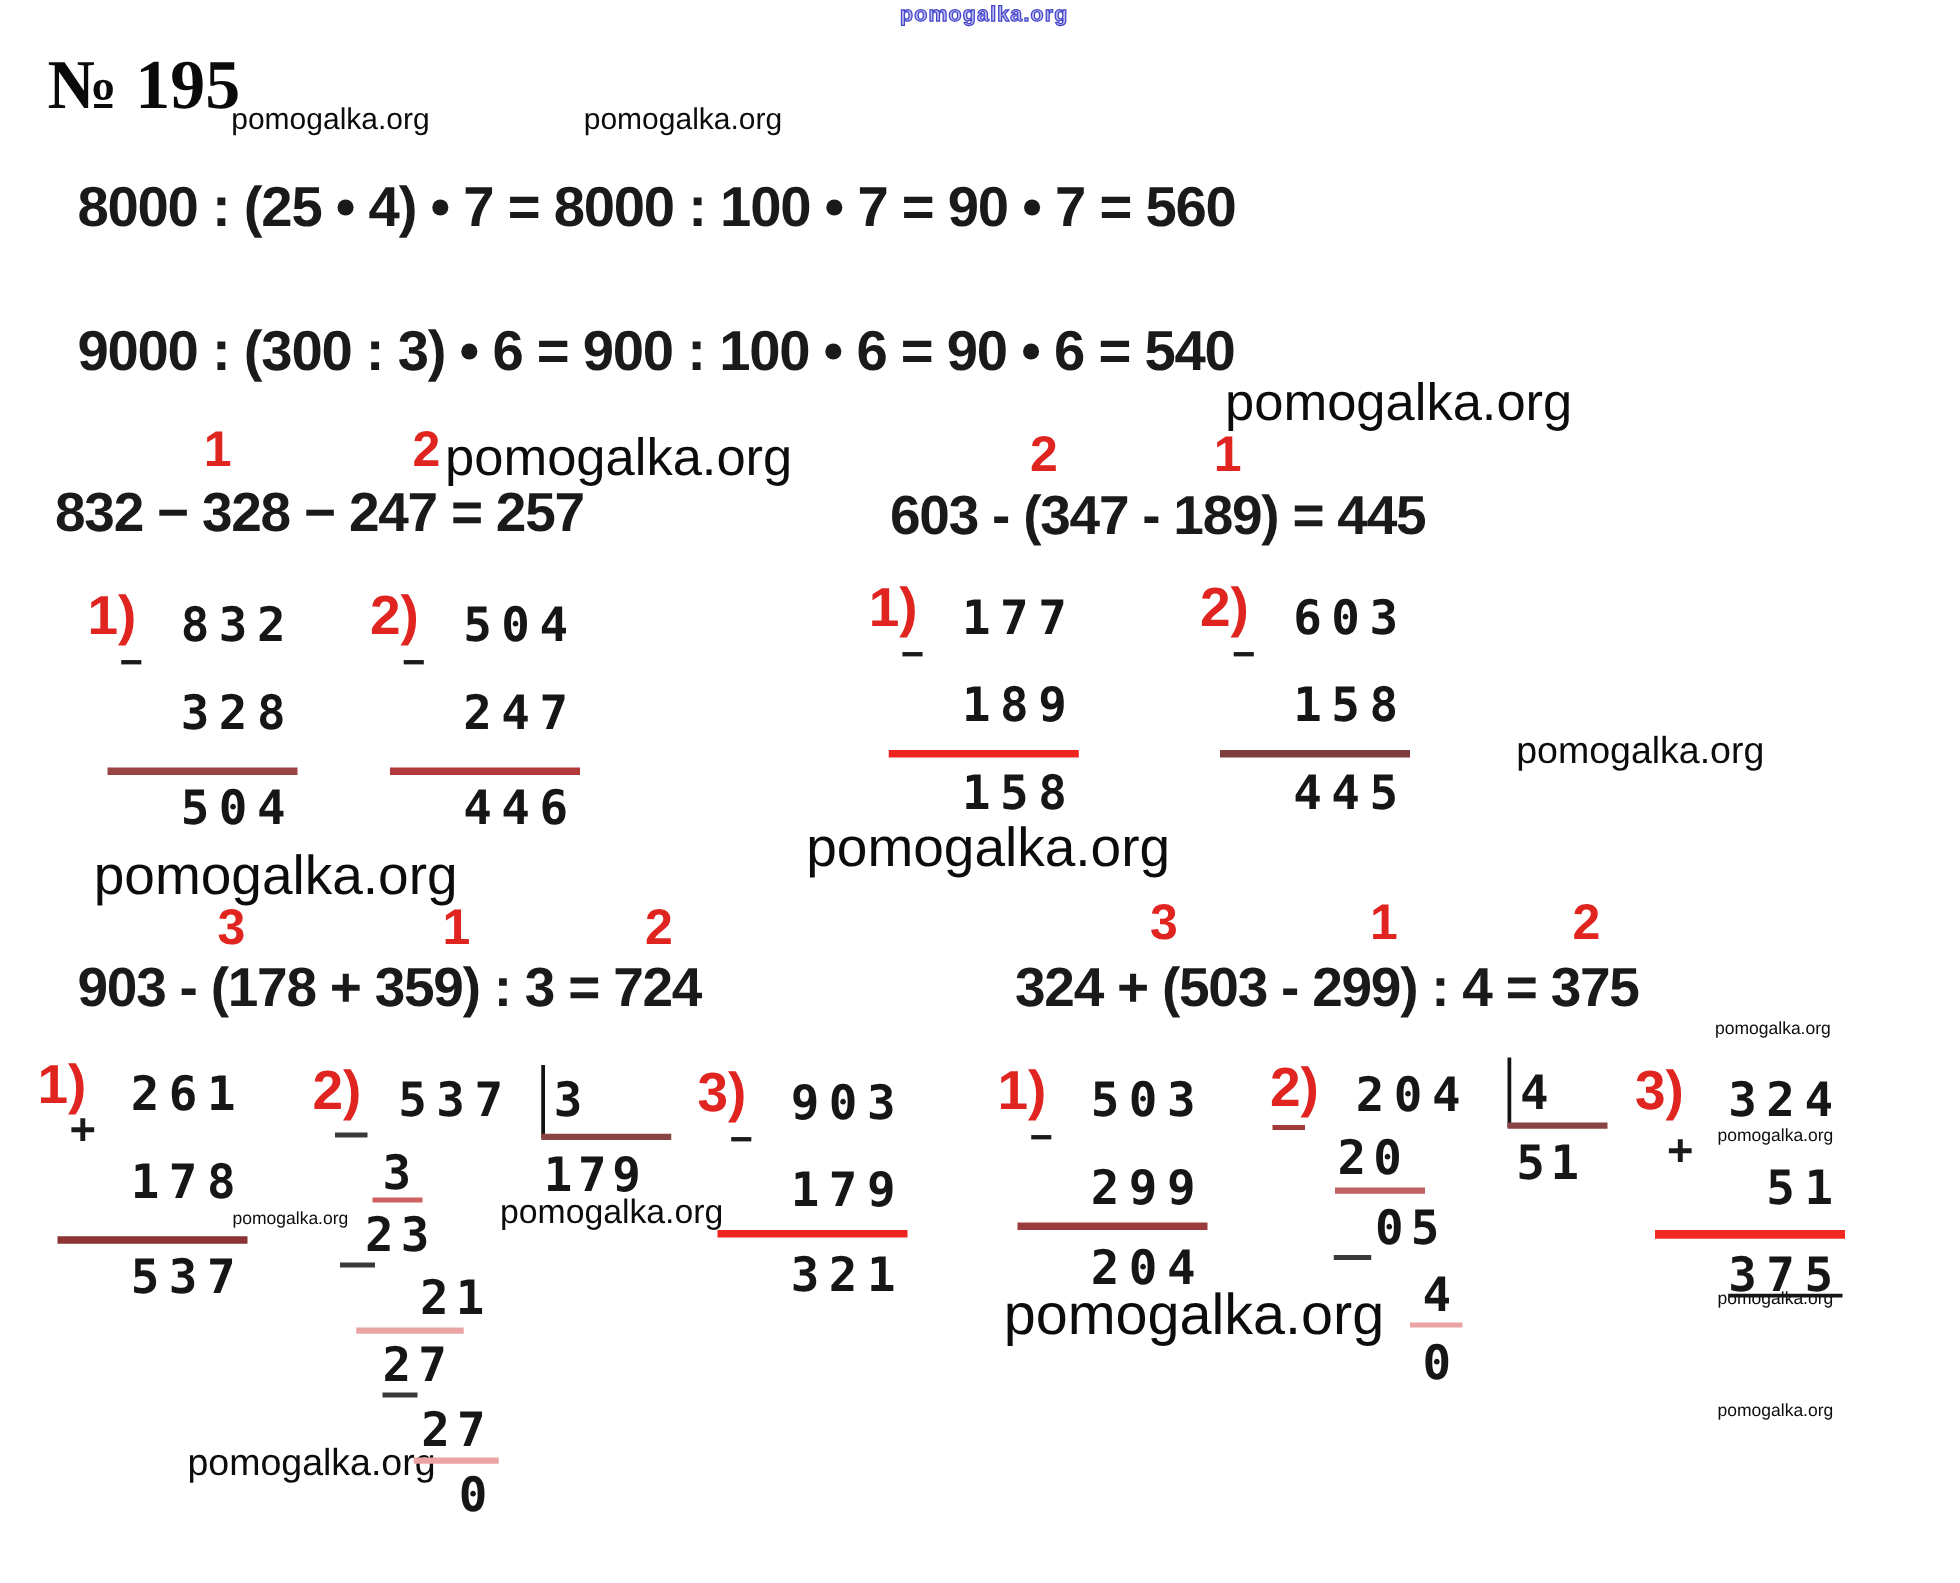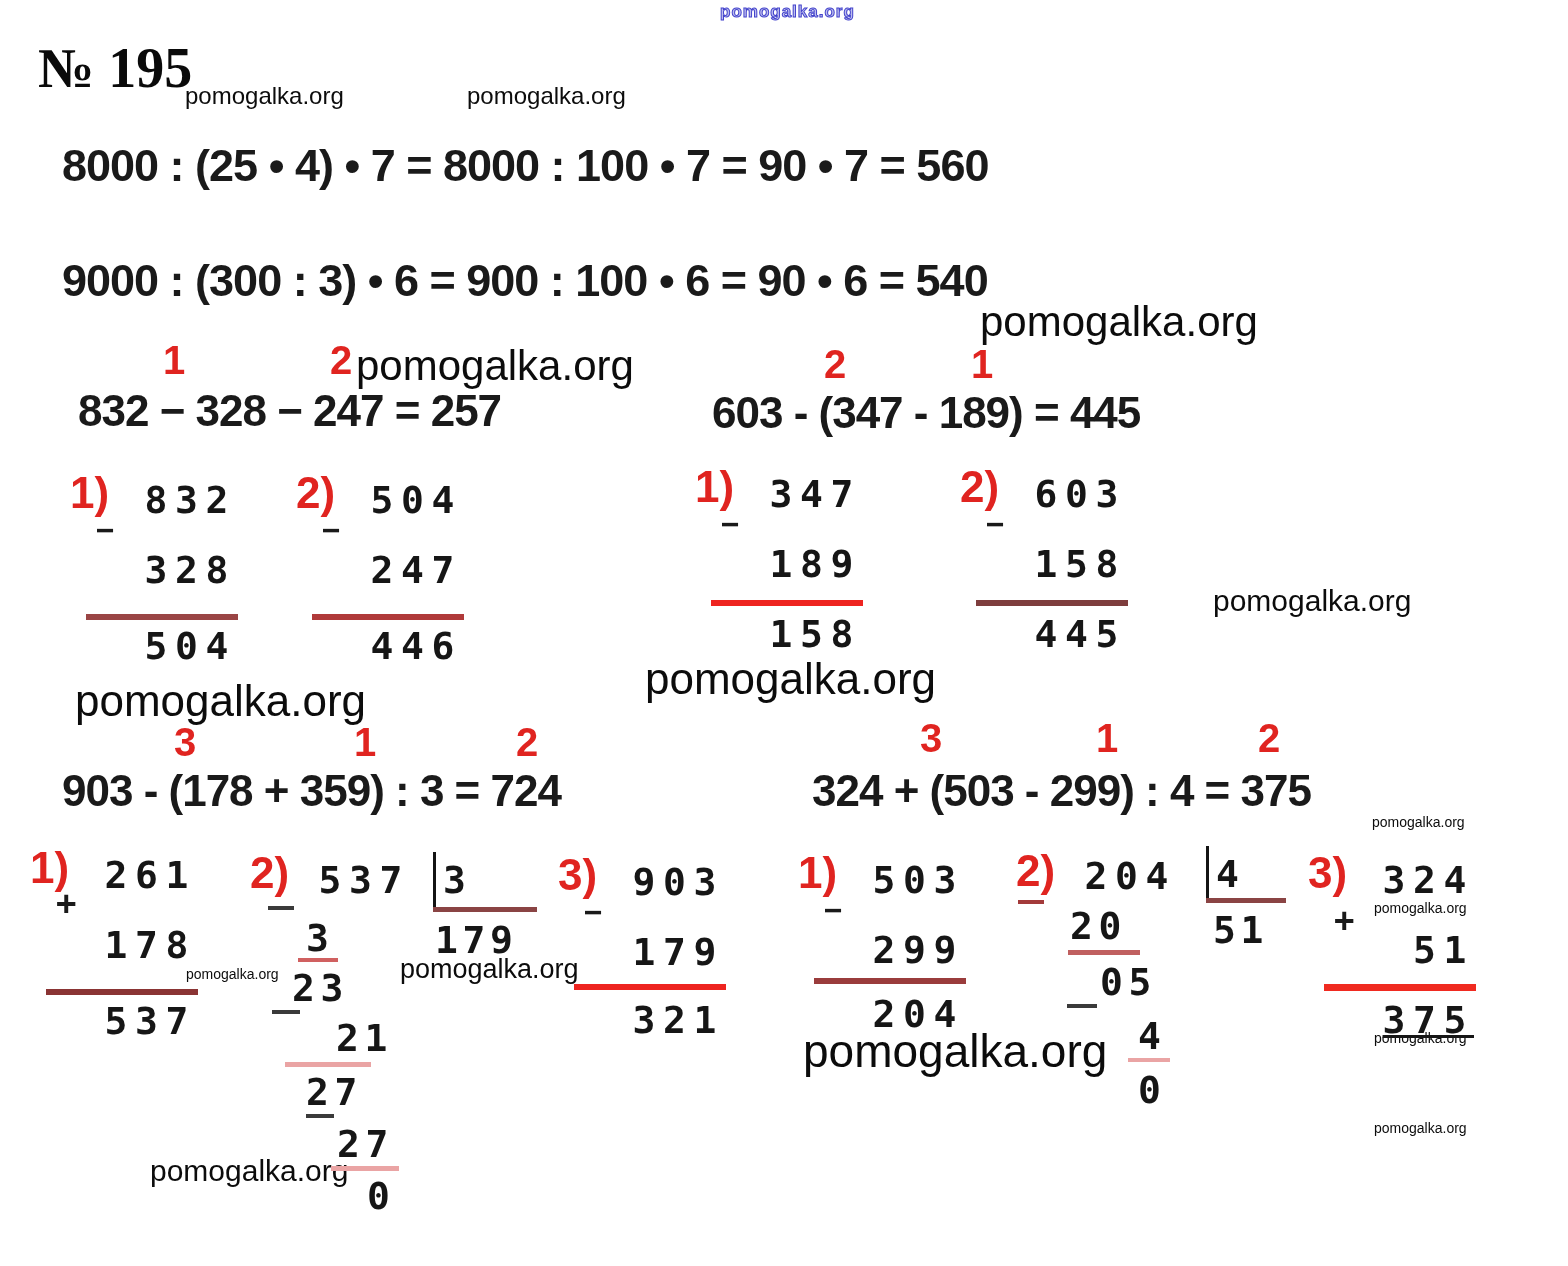--- a/index.html
+++ b/index.html
@@ -64,21 +64,21 @@
 <span class="wm wm-xxl" style="left:803px;top:1024px;">pomogalka.org</span>
 <span class="wm wm-xs" style="left:1374px;top:900px;">pomogalka.org</span>
 <span class="wm wm-md2" style="left:150px;top:1154px;">pomogalka.org</span>
 <span class="wm wm-xs" style="left:1374px;top:1030px;">pomogalka.org</span>
 <span class="wm wm-xs" style="left:1374px;top:1120px;">pomogalka.org</span>
 
 <span class="abs title" style="left:38px;top:36px;">№ 195</span>
 
 <span class="abs eq eq1" style="left:62px;top:140px;">8000 : (25 • 4) • 7 = 8000 : 100 • 7 = 90 • 7 = 560</span>
 <span class="abs eq eq1" style="left:62px;top:255px;">9000 : (300 : 3) • 6 = 900 : 100 • 6 = 90 • 6 = 540</span>
-<span class="abs eq" style="left:78px;top:386px;">832 − 328 − 247 = 257</span>
+<span class="abs eq" style="left:44px;top:386px;">832 − 328 − 247 = 257</span>
 <span class="abs eq" style="left:712px;top:388px;">603 - (347 - 189) = 445</span>
 <span class="abs eq" style="left:62px;top:766px;">903 - (178 + 359) : 3 = 724</span>
 <span class="abs eq" style="left:812px;top:766px;">324 + (503 - 299) : 4 = 375</span>
 
 <span class="omark" style="left:163px;top:338px;">1</span>
 <span class="omark" style="left:330px;top:338px;">2</span>
 <span class="omark" style="left:824px;top:342px;">2</span>
 <span class="omark" style="left:971px;top:342px;">1</span>
 <span class="omark" style="left:174px;top:720px;">3</span>
 <span class="omark" style="left:354px;top:720px;">1</span>
@@ -101,21 +101,21 @@
   <span class="sign">−</span>
   <span class="row r-top digits">504</span>
   <span class="row r-bot digits">247</span>
   <div class="rule" style="background:#b03a3a;"></div>
   <span class="row r-res digits">446</span>
 </div>
 
 <div class="colop" style="left:695px;top:462px;">
   <span class="lbl">1)</span>
   <span class="sign">−</span>
-  <span class="row r-top digits">347</span>
+  <span class="row r-top digits">177</span>
   <span class="row r-bot digits">189</span>
   <div class="rule" style="background:#ee2420;top:138px;"></div>
   <span class="row r-res digits" style="top:150px;">158</span>
 </div>
 
 <div class="colop" style="left:960px;top:462px;">
   <span class="lbl">2)</span>
   <span class="sign">−</span>
   <span class="row r-top digits">603</span>
   <span class="row r-bot digits">158</span>

